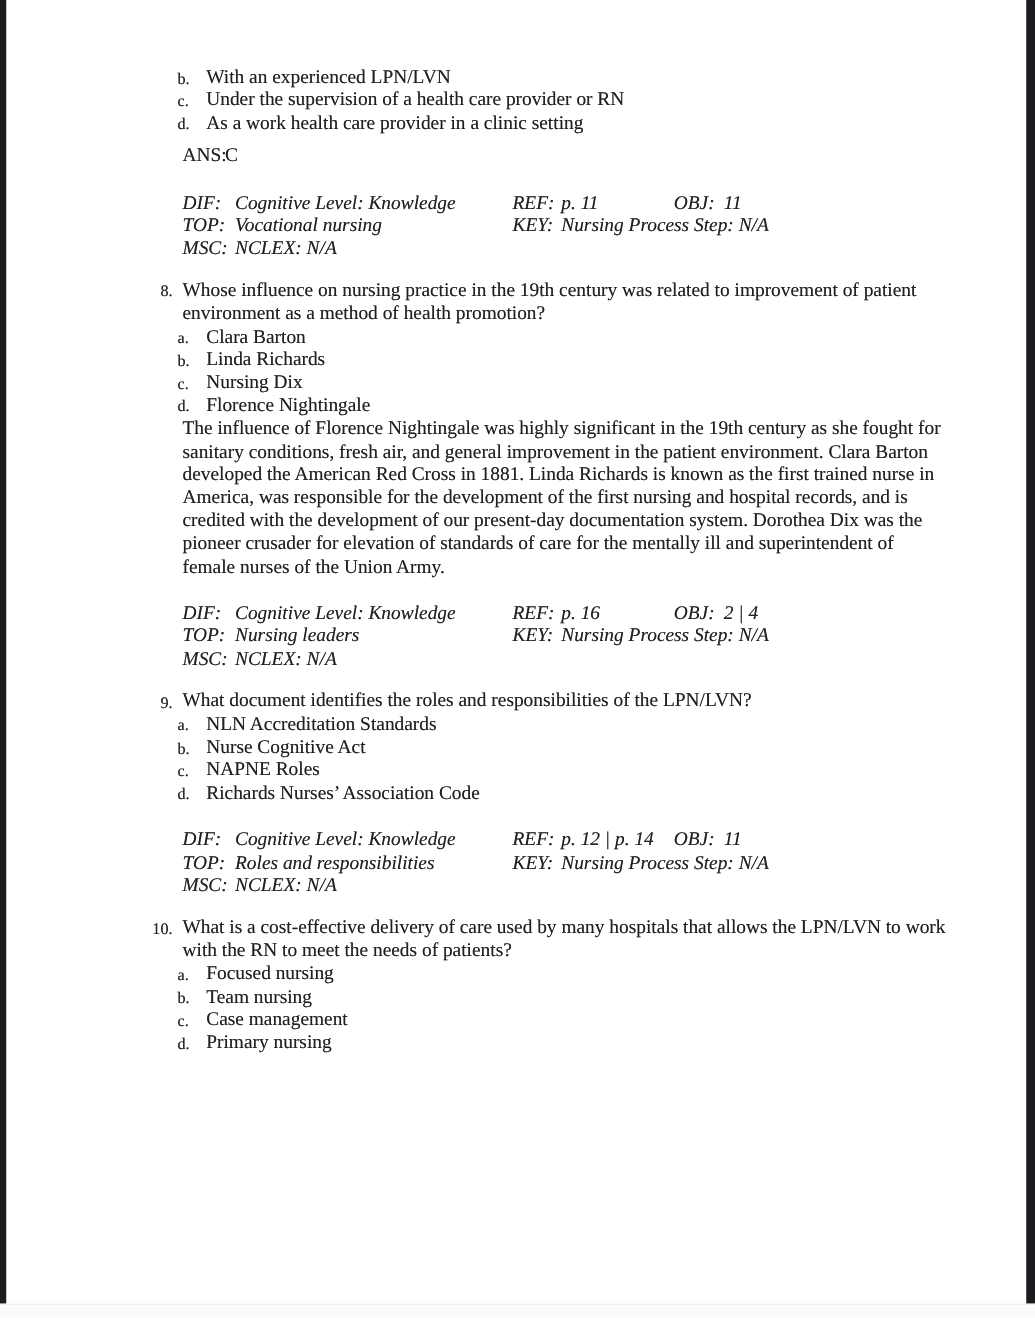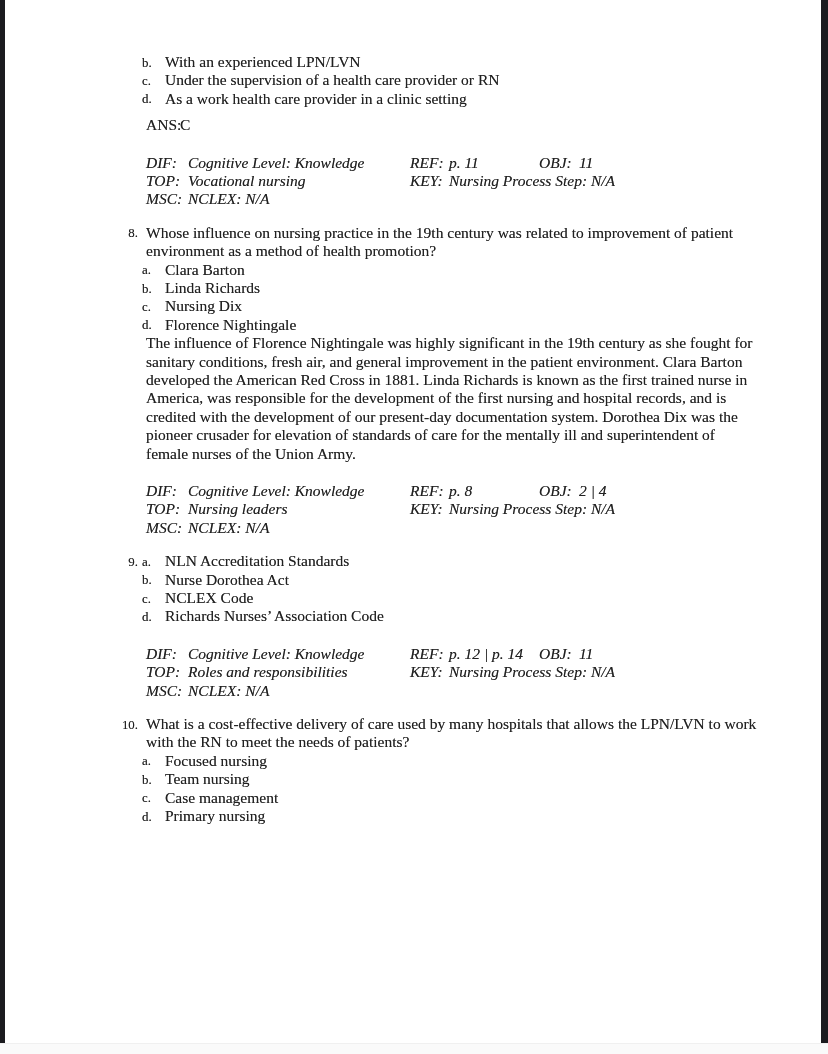--- a/index.html
+++ b/index.html
@@ -106,53 +106,54 @@
         <span class="letter">d.</span>
         <span class="otext">Florence Nightingale</span>
       </li>
     </ul>
     <p class="rationale">The influence of Florence Nightingale was highly significant in the 19th century as she fought for sanitary conditions, fresh air, and general improvement in the patient environment. Clara Barton developed the American Red Cross in 1881. Linda Richards is known as the first trained nurse in America, was responsible for the development of the first nursing and hospital records, and is credited with the development of our present-day documentation system. Dorothea Dix was the pioneer crusader for elevation of standards of care for the mentally ill and superintendent of female nurses of the Union Army.</p>
     <div class="meta">
       <div class="mrow">
         <span class="ml1">DIF:</span>
         <span class="mv1">Cognitive Level: Knowledge</span>
         <span class="ml2">REF:</span>
-        <span class="mv2">p. 8</span>
+        <span class="mv2">p. 16</span>
         <span class="ml3">OBJ:</span>
         <span class="mv3">2 | 4</span>
       </div>
       <div class="mrow">
         <span class="ml1">TOP:</span>
         <span class="mv1">Nursing leaders</span>
         <span class="ml2">KEY:</span>
         <span class="mv2">Nursing Process Step: N/A</span>
       </div>
       <div class="mrow">
         <span class="ml1">MSC:</span>
         <span class="mv1">NCLEX: N/A</span>
       </div>
     </div>
   </section>
 
   <section class="qblock">
     <div class="qhead">
       <span class="qnum">9.</span>
+      <span class="qtext">What document identifies the roles and responsibilities of the LPN/LVN?</span>
     </div>
     <ul class="opts">
       <li class="opt">
         <span class="letter">a.</span>
         <span class="otext">NLN Accreditation Standards</span>
       </li>
       <li class="opt">
         <span class="letter">b.</span>
-        <span class="otext">Nurse Dorothea Act</span>
-      </li>
-      <li class="opt">
-        <span class="letter">c.</span>
-        <span class="otext">NCLEX Code</span>
+        <span class="otext">Nurse Cognitive Act</span>
+      </li>
+      <li class="opt">
+        <span class="letter">c.</span>
+        <span class="otext">NAPNE Roles</span>
       </li>
       <li class="opt">
         <span class="letter">d.</span>
         <span class="otext">Richards Nurses’ Association Code</span>
       </li>
     </ul>
     <div class="meta">
       <div class="mrow">
         <span class="ml1">DIF:</span>
         <span class="mv1">Cognitive Level: Knowledge</span>

